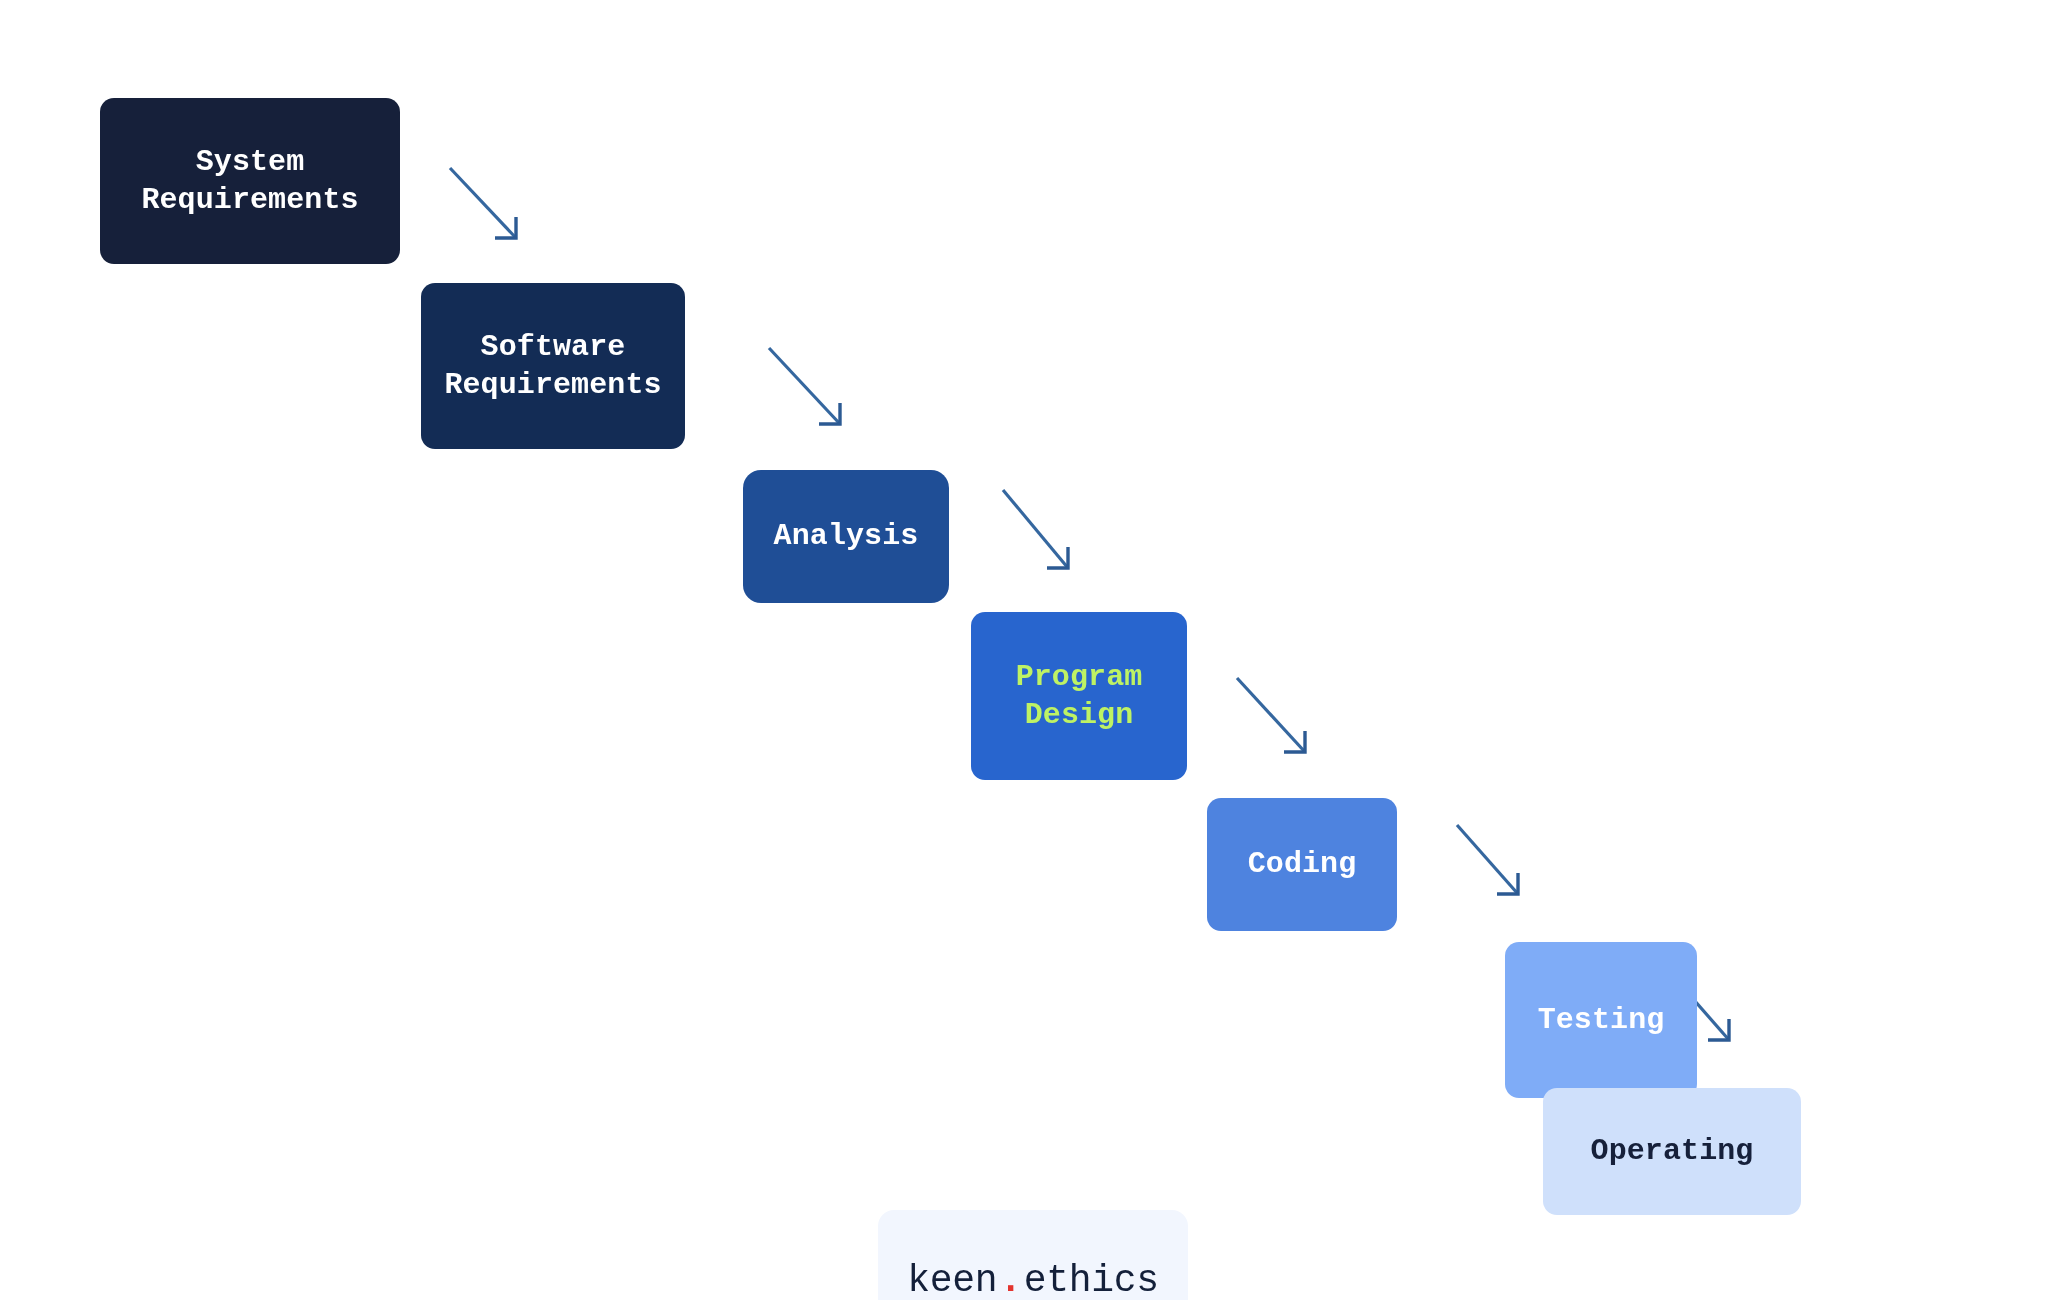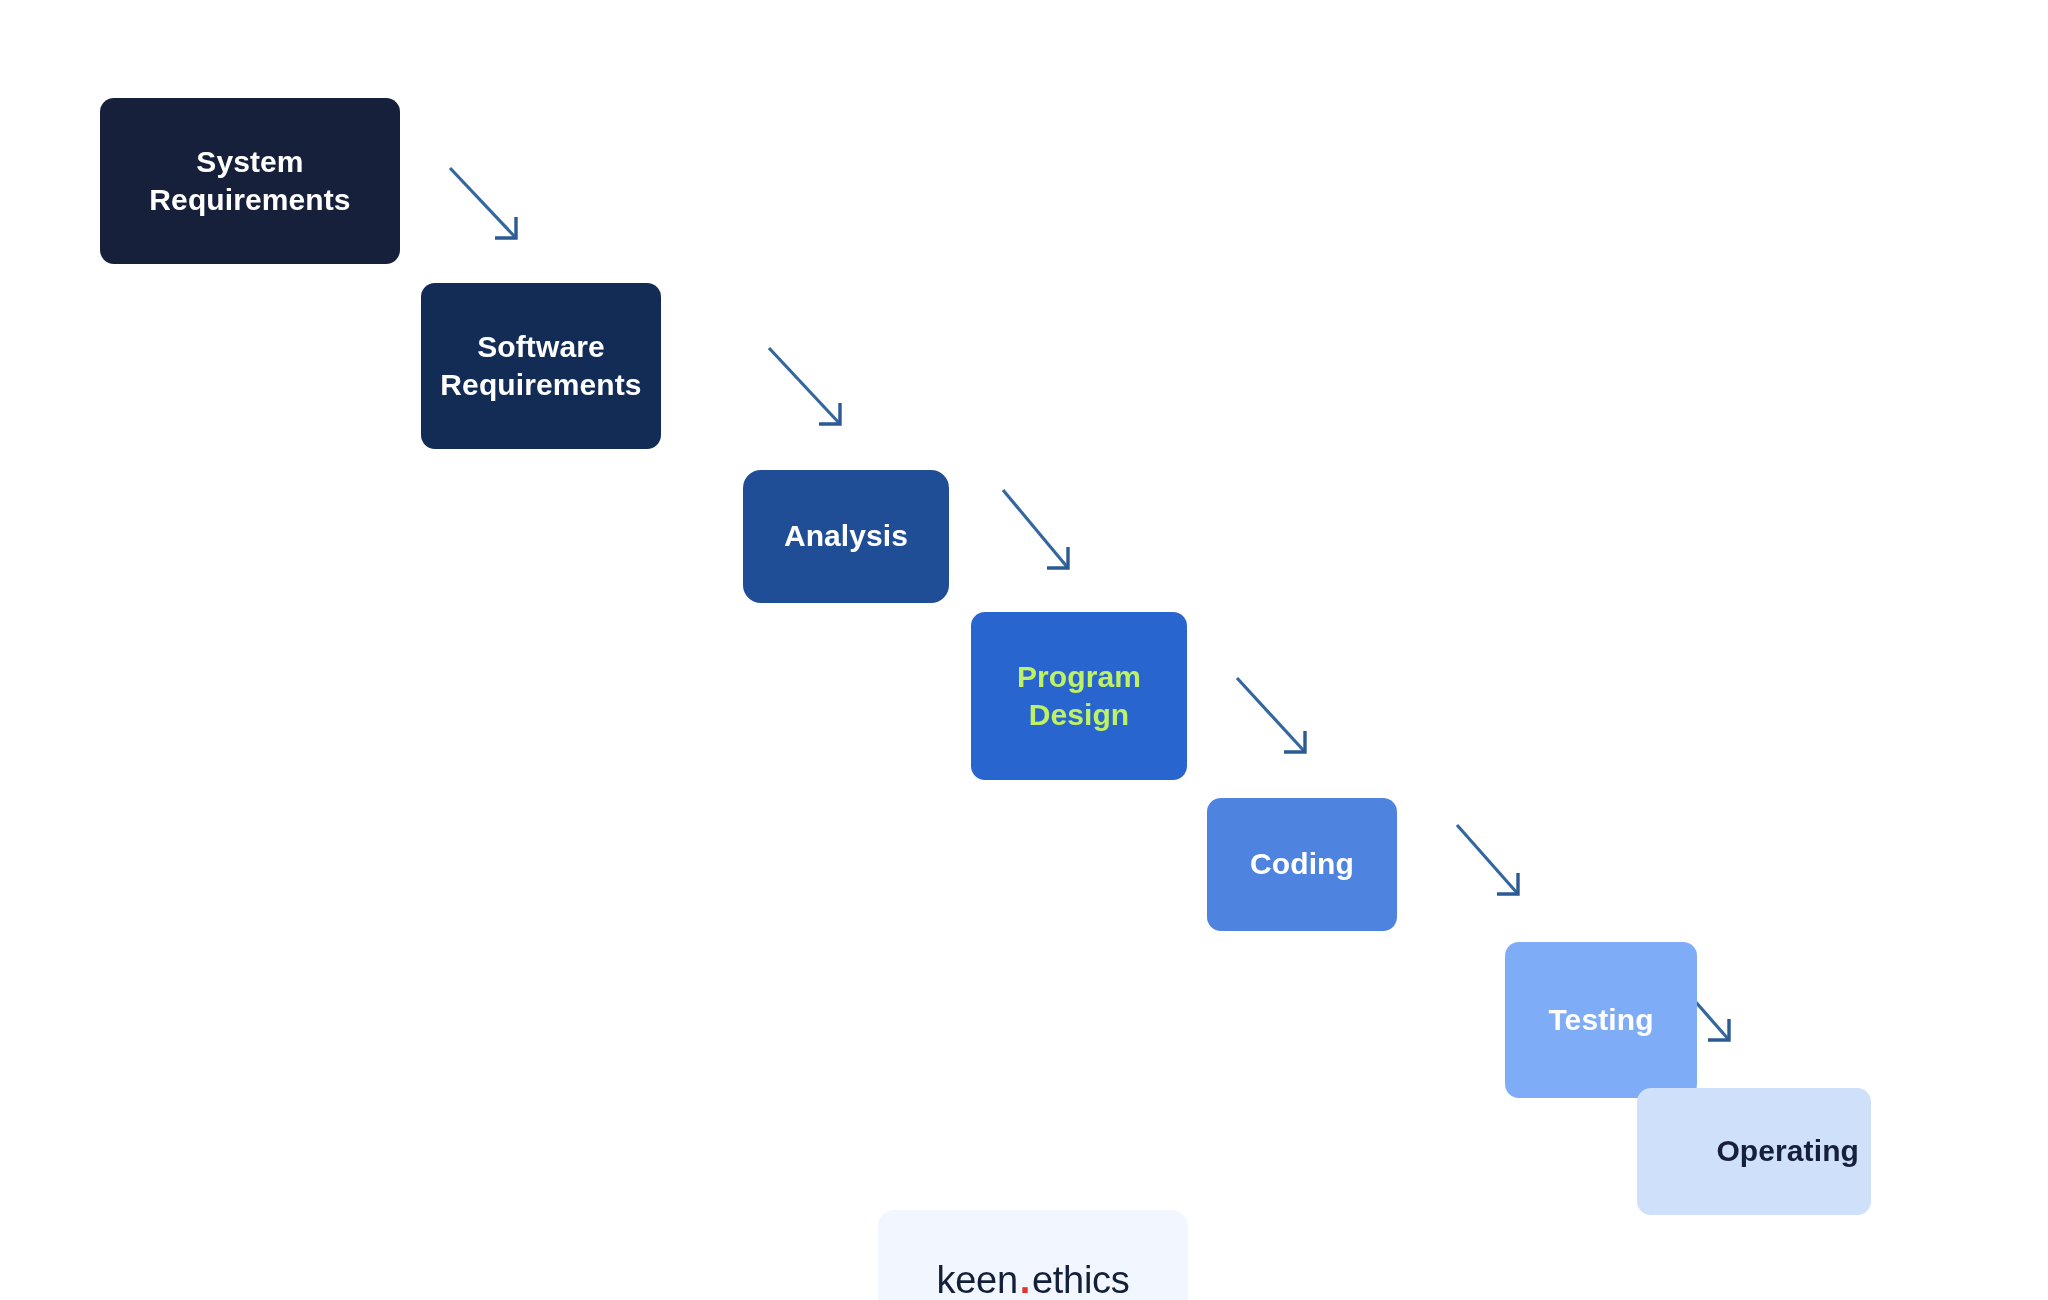--- a/index.html
+++ b/index.html
@@ -9,20 +9,21 @@
   }
   body {
     font-family: "Liberation Sans", sans-serif;
   }
   #canvas {
     position: relative;
     width: 2048px;
     height: 1300px;
     background: #ffffff;
     overflow: hidden;
+    font-family: Liberation Mono, monospace;
   }
   .stage-box {
     position: absolute;
     box-sizing: border-box;
     display: flex;
     align-items: center;
     justify-content: center;
     text-align: center;
     border-radius: 14px;
     color: #ffffff;
@@ -116,38 +117,38 @@
         <line class="arrow-line" x1="1666" y1="968" x2="1729" y2="1040" stroke="#35679f"></line>
         <path class="arrow-head" d="M 1708 1040 L 1729 1040 L 1729 1019"></path>
       </g>
     </svg>
 
   <div id="stage-layer">
       <div class="stage-box" style="left: 100px; top: 98px; width: 300px; height: 166px; background: rgb(22, 32, 58); color: rgb(255, 255, 255);">
         <span class="stage-label">System
 Requirements</span>
       </div>
-      <div class="stage-box" style="left: 421px; top: 283px; width: 240px; height: 166px; background: rgb(19, 44, 85); color: rgb(255, 255, 255);">
+      <div class="stage-box" style="left: 421px; top: 283px; width: 264px; height: 166px; background: rgb(19, 44, 85); color: rgb(255, 255, 255);">
         <span class="stage-label">Software
 Requirements</span>
       </div>
       <div class="stage-box" style="left: 743px; top: 470px; width: 206px; height: 133px; background: rgb(31, 78, 150); color: rgb(255, 255, 255); border-radius: 18px;">
         <span class="stage-label">Analysis</span>
       </div>
       <div class="stage-box" style="left: 971px; top: 612px; width: 216px; height: 168px; background: rgb(40, 101, 206); color: #bef264;">
         <span class="stage-label">Program
 Design</span>
       </div>
       <div class="stage-box" style="left: 1207px; top: 798px; width: 190px; height: 133px; background: rgb(78, 131, 223); color: #ffffff;">
         <span class="stage-label">Coding</span>
       </div>
       <div class="stage-box" style="left: 1505px; top: 942px; width: 192px; height: 156px; background: rgb(127, 172, 247); color: rgb(255, 255, 255);">
         <span class="stage-label">Testing</span>
       </div>
-      <div class="stage-box" style="left: 1637px; top: 1088px; width: 234px; height: 127px; background: rgb(207, 224, 251); color: rgb(22, 32, 58); justify-content: flex-end;">
+      <div class="stage-box" style="left: 1543px; top: 1088px; width: 258px; height: 127px; background: rgb(207, 224, 251); color: rgb(22, 32, 58);">
         <span class="stage-label">Operating</span>
       </div>
     </div>
 
   <div id="brand-logo" style="background: rgb(242, 246, 254);">
     <span class="logo-text" style="color: rgb(20, 32, 58);">
       <span>keen</span>
         <span class="logo-dot" style="color: rgb(227, 52, 47);">.</span>
         <span>ethics</span>
     </span>

